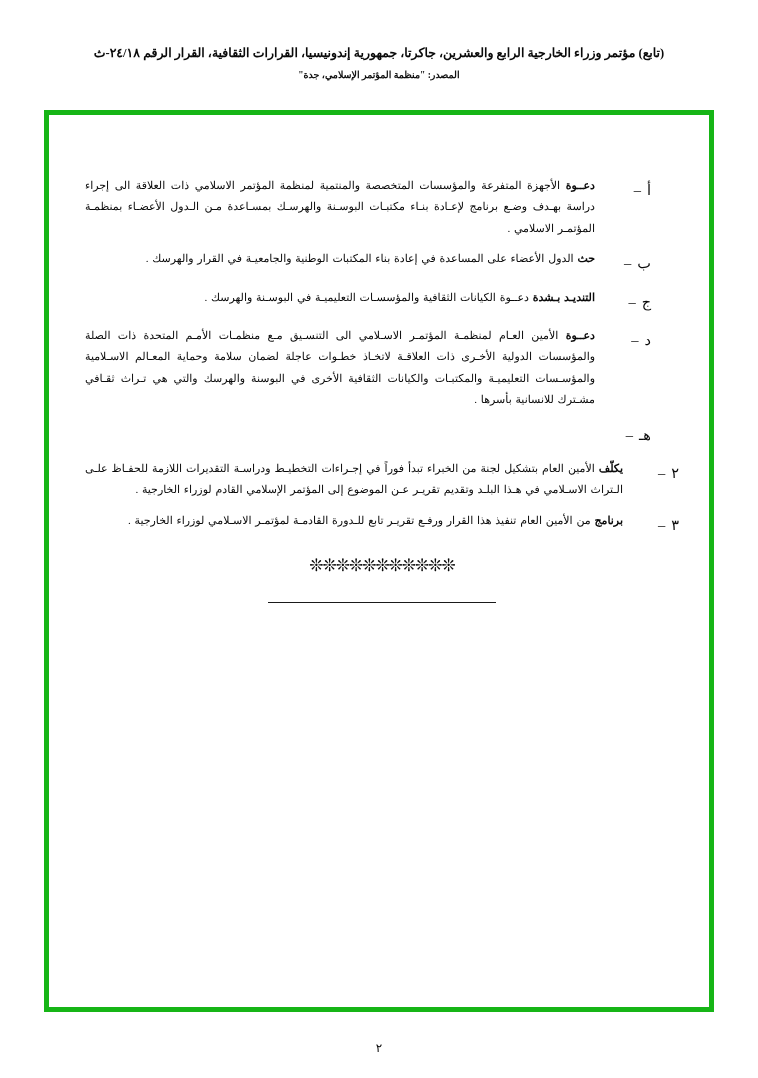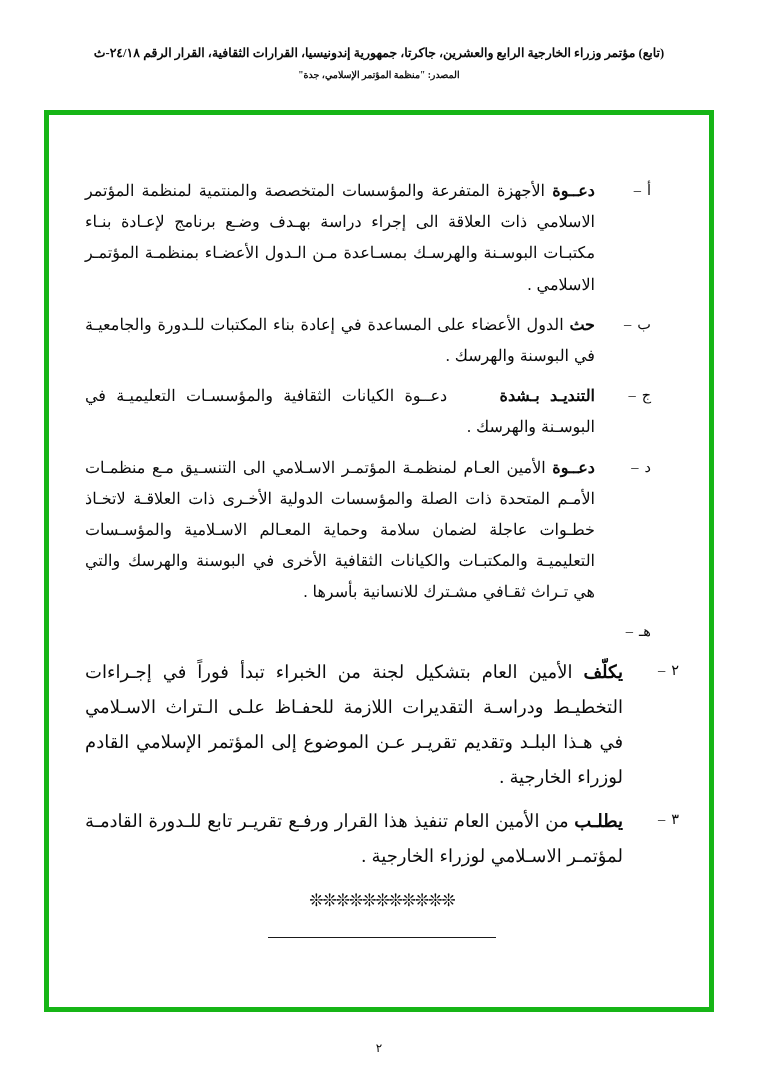--- a/index.html
+++ b/index.html
@@ -83,38 +83,37 @@
     padding-top: 1px;
     white-space: nowrap;
     color: #0a0a0a;
   }
   .marker .dash {
     display: inline-block;
     margin-right: 6px;
   }
   .para {
     flex: 1 1 auto;
-    font-size: 16px;
+    font-size: 11px;
     line-height: 1.95;
     text-align: justify;
     text-justify: inter-word;
     color: #0a0a0a;
     word-spacing: 1px;
   }
   .para.level2 {
-    font-size: 18px;
+    font-size: 11px;
   }
   .lead {
     font-weight: bold;
     letter-spacing: 1.2px;
   }
   .lead-strong {
     font-weight: bold;
     letter-spacing: 2.2px;
-    margin-left: 42px;
   }
 
   
   .item.lvl-a { padding-right: 28px; }
   .item.lvl-num { padding-right: 0px; }
 
   .ornament {
     margin-top: 16px;
     margin-bottom: 6px;
     text-align: center;
@@ -158,21 +157,21 @@
         <div class="marker">
           <span>أ</span><span class="dash">–</span>
         </div>
         <div class="para"><span class="lead">دعــوة</span><span> الأجهزة المتفرعة والمؤسسات المتخصصة والمنتمية لمنظمة المؤتمر الاسلامي ذات العلاقة الى إجراء دراسة بهـدف وضـع برنامج لإعـادة بنـاء مكتبـات البوسـنة والهرسـك بمسـاعدة مـن الـدول الأعضـاء بمنظمـة المؤتمـر الاسلامي .</span></div>
       </div>
 
       <div class="item lvl-a">
         <div class="marker">
           <span>ب</span><span class="dash">–</span>
         </div>
-        <div class="para"><span class="lead">حث</span><span> الدول الأعضاء على المساعدة في إعادة بناء المكتبات  للـدورة والجامعيـة في البوسنة والهرسك .</span></div>
+        <div class="para"><span class="lead">حث</span><span> الدول الأعضاء على المساعدة في إعادة بناء المكتبات  الوطنية والجامعيـة في القرار والهرسك .</span></div>
       </div>
 
       <div class="item lvl-a">
         <div class="marker">
           <span>ج</span><span class="dash">–</span>
         </div>
         <div class="para"><span class="lead-strong">التنديـد بـشدة</span><span> دعــوة الكيانات الثقافية والمؤسسـات التعليميـة في البوسـنة والهرسك .</span></div>
       </div>
 
       <div class="item lvl-a">
@@ -192,21 +191,21 @@
         <div class="marker">
           <span>٢</span><span class="dash">–</span>
         </div>
         <div class="para level2"><span class="lead">يكلّف</span><span> الأمين العام بتشكيل لجنة من الخبراء تبدأ فوراً في إجـراءات التخطيـط ودراسـة التقديرات اللازمة للحفـاظ علـى الـتراث الاسـلامي في هـذا البلـد وتقديم تقريـر عـن الموضوع إلى المؤتمر الإسلامي القادم لوزراء الخارجية .</span></div>
       </div>
 
       <div class="item lvl-num">
         <div class="marker">
           <span>٣</span><span class="dash">–</span>
         </div>
-        <div class="para level2"><span class="lead">يطلـب</span><span> من الأمين العام تنفيذ هذا القرار ورفـع تقريـر تابع للـدورة القادمـة لمؤتمـر الاسـلامي لوزراء الخارجية .</span></div>
+        <div class="para level2"><span class="lead">برنامج</span><span> من الأمين العام تنفيذ هذا القرار ورفـع تقريـر تابع للـدورة القادمـة لمؤتمـر الاسـلامي لوزراء الخارجية .</span></div>
       </div>
 
       <div class="ornament">❊❊❊❊❊❊❊❊❊❊❊</div>
 
       <div class="rule"></div>
 
     </div>
   </div>
 
   <div class="footer">

